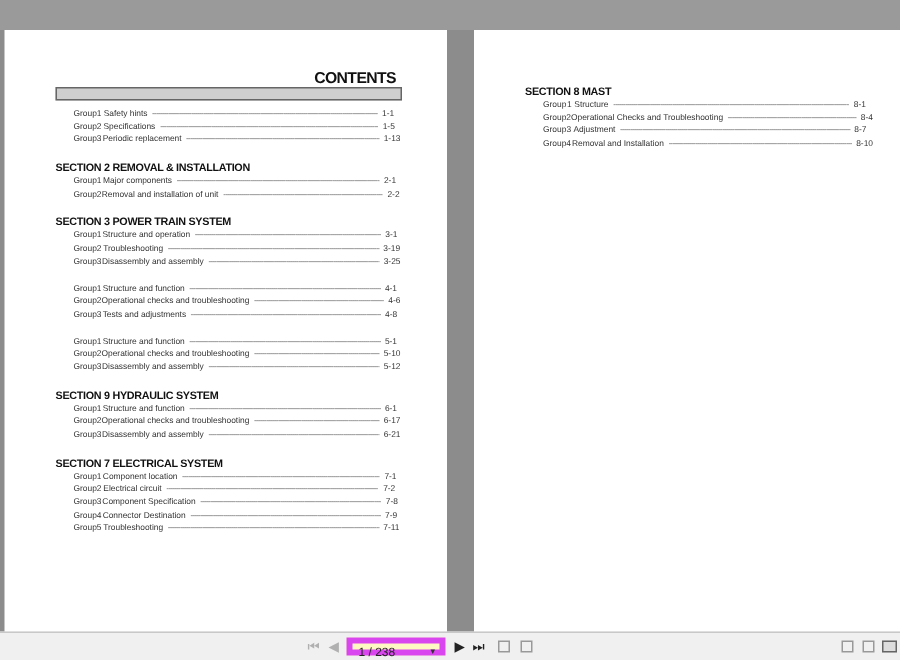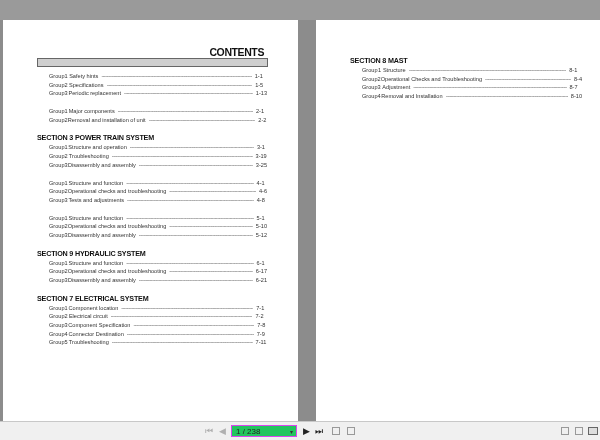--- a/index.html
+++ b/index.html
@@ -16,21 +16,21 @@
   .sec-head { font-size:7.2px; font-weight:bold; color:#111; letter-spacing:-0.2px; height:10px; line-height:10px; }
   .row { display:flex; align-items:baseline; font-size:5.6px; color:#333; height:8.7px; line-height:8.7px; padding-left:12px; white-space:nowrap; }
   .row .grp { width:20px; }
   .row .num { width:6px; }
   .row .lbl { flex:0 0 auto; }
   .row .dots { flex:1 1 auto; overflow:hidden; margin:0 3px; color:#666; letter-spacing:-0.5px; }
   .row .pg { width:16px; text-align:left; }
   .toolbar { position:absolute; left:0; top:421px; width:600px; height:19px; background:#f0f0f0; border-top:1px solid #c8c8c8; }
   .tb-btn { position:absolute; top:4px; font-size:9px; color:#555; line-height:11px; }
   .tb-btn.dis { color:#b0b0b0; }
-  .page-input { position:absolute; left:231px; top:3px; width:66px; height:12px; background:#22c55e; border:1px solid #d946ef; font-size:8px; line-height:12px; padding-left:4px; box-sizing:border-box; color:#222; }
+  .page-input { position:absolute; left:231px; top:3px; width:66px; height:12px; background:#fef9c3; border:4px solid #d946ef; font-size:8px; line-height:12px; padding-left:4px; box-sizing:border-box; color:#222; }
   .page-input .arrow { position:absolute; right:3px; top:0; font-size:6px; color:#333; }
   .ico-box { position:absolute; top:5px; width:8px; height:8px; border:1px solid #999; box-sizing:border-box; }
 </style>
 </head>
 <body>
 
 <div class="viewport">
   <div class="page left">
     <div class="title">CONTENTS</div>
     <div class="title-bar"></div>
@@ -52,20 +52,21 @@
           </div>
           <div class="row">
             <span class="grp">Group</span>
             <span class="num">3</span>
             <span class="lbl">Periodic replacement</span>
             <span class="dots">------------------------------------------------------------------------------------------------------------------------------------------------</span>
             <span class="pg">1-13</span>
           </div>
         </div>
         <div class="section">
+          <div class="sec-head">SECTION  2  REMOVAL &amp; INSTALLATION</div>
           <div class="row">
             <span class="grp">Group</span>
             <span class="num">1</span>
             <span class="lbl">Major components</span>
             <span class="dots">------------------------------------------------------------------------------------------------------------------------------------------------</span>
             <span class="pg">2-1</span>
           </div>
           <div class="row">
             <span class="grp">Group</span>
             <span class="num">2</span>

